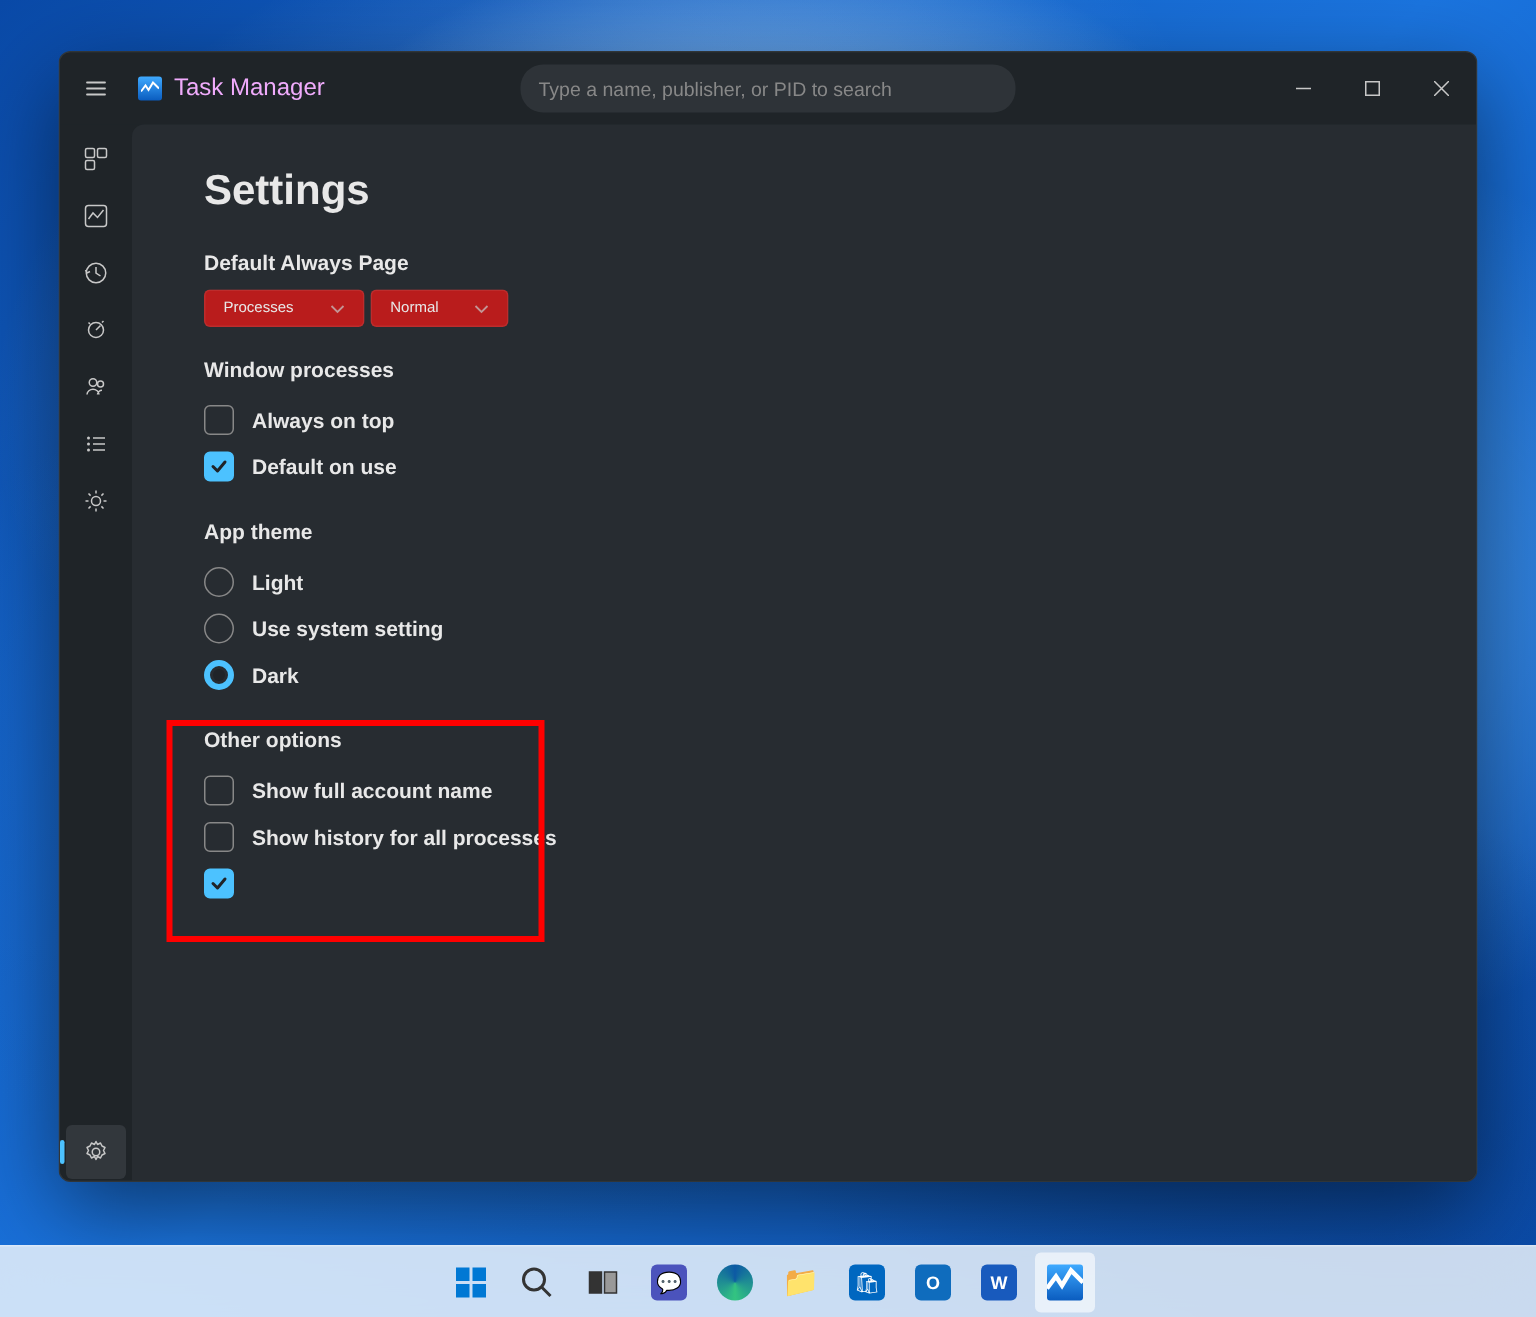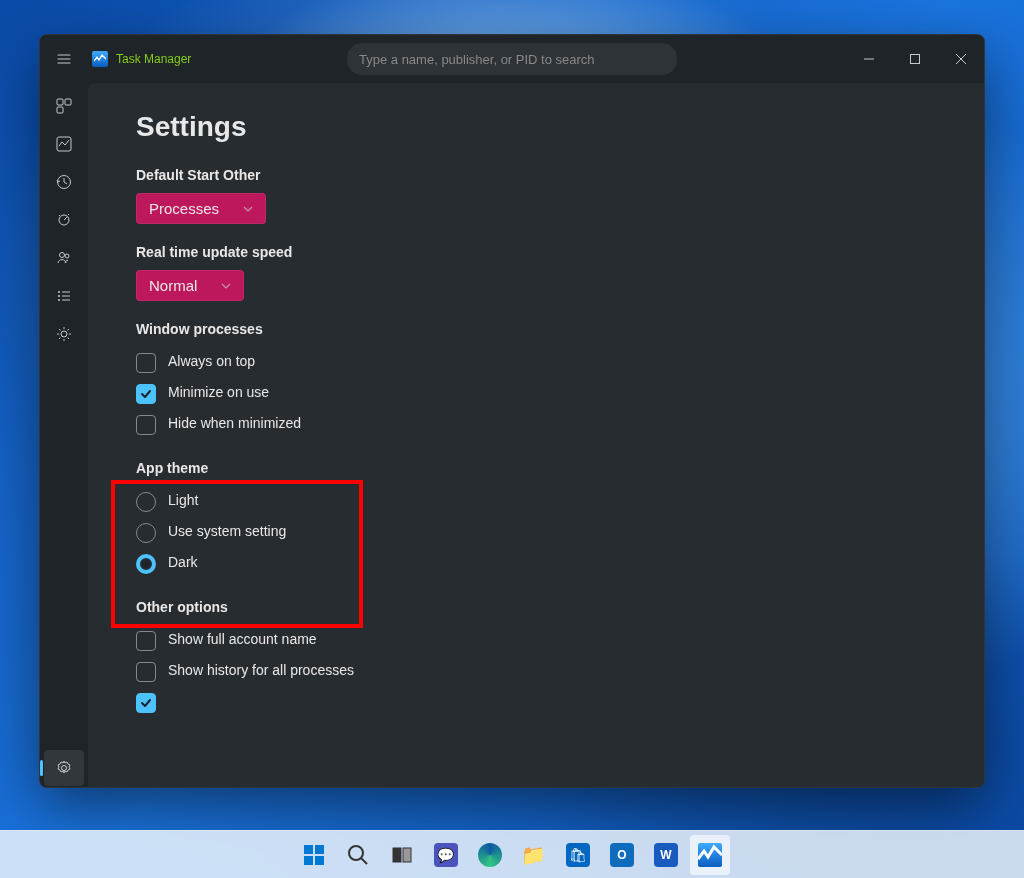--- a/index.html
+++ b/index.html
@@ -54,21 +54,21 @@
 }
 
 
 .titlebar {
   height:48px; display:flex; align-items:center; background:#1f2428;
   flex-shrink:0;
 }
 .hamburger { width:48px; height:48px; display:flex; align-items:center; justify-content:center; cursor:pointer; }
 .app-identity { display:flex; align-items:center; gap:8px; padding-left:4px; }
 .app-icon { width:16px; height:16px; background:linear-gradient(#3faaff,#0a5cbf); border-radius:2px; display:flex; align-items:center; justify-content:center; }
-.app-title { color:#84cc16; font-size:12px; }
+.app-title { color:#f0abfc; font-size:16px; }
 .search {
   margin-left:auto; margin-right:auto; position:absolute; left:50%; transform:translateX(-50%);
   width:330px; height:32px; background:#2e3338; border-radius:15px;
   display:flex; align-items:center; padding:0 12px;
 }
 .search input {
   background:transparent; border:none; outline:none; color:#c8c8c8; font-size:13px; width:100%;
 }
 .search input::placeholder { color:#888; }
 .win-controls { margin-left:auto; display:flex; }
@@ -100,30 +100,31 @@
 }
 .content::-webkit-scrollbar{width:6px}
 .content::-webkit-scrollbar-thumb{background:#555;border-radius:3px}
 .content h1 { font-size:28px; font-weight:600; margin-bottom:24px; }
 .section-label { font-size:14px; font-weight:600; margin-top:20px; margin-bottom:10px; }
 .section-label.first { margin-top:8px; }
 
 
 .dropdown {
   display:inline-flex; align-items:center; gap:24px;
-  background:#be185d; border:1px solid rgba(255,255,255,.07);
-  border-radius:4px; padding:6px 12px; font-size:15px; cursor:pointer;
+  background:#b91c1c; border:1px solid rgba(255,255,255,.07);
+  border-radius:4px; padding:6px 12px; font-size:10px; cursor:pointer;
   color:#e8e8e8;
 }
 .dropdown .chev { opacity:.7; }
 
 
 .check-row, .radio-row {
-  display:flex; align-items:flex-start; gap:12px; padding:5.5px 0; cursor:pointer;
+  display:flex; align-items:center; gap:12px; padding:5.5px 0; cursor:pointer;
   font-size:14px;
+  font-weight:bold;
 }
 .checkbox {
   width:20px; height:20px; border:1.5px solid #888; border-radius:4px;
   display:flex; align-items:center; justify-content:center; flex-shrink:0;
 }
 .checkbox.checked { background:#4cc2ff; border-color:#4cc2ff; }
 .checkbox.checked svg { stroke:#202428; }
 
 
 .radio {
@@ -237,52 +238,47 @@
         <svg viewBox="0 0 16 16">
             <circle cx="8" cy="8" r="2.5" stroke="#c8c8c8" fill="none"></circle>
             <path d="M8 1l1 2 2-1 1 2 2 1-1 2 1 2-2 1-1 2-2-1-1 2-1-2-2 1-1-2-2-1 1-2-1-2 2-1 1-2 2 1z" stroke="#c8c8c8" fill="none" stroke-linejoin="round"></path>
           </svg>
       </div>
     </div>
 
     <div class="content">
       <h1>Settings</h1>
 
-      <div class="section-label first">Default Start Other</div>
+      <div class="section-label first">Default Always Page</div>
       <div class="dropdown">
         <span>Processes</span>
         <svg class="chev" width="10" height="10" viewBox="0 0 10 10">
             <path d="M1 3l4 4 4-4" stroke="#c8c8c8" fill="none" stroke-width="1.2"></path>
           </svg>
       </div>
 
-      <div class="section-label">Real time update speed</div>
       <div class="dropdown">
         <span>Normal</span>
         <svg class="chev" width="10" height="10" viewBox="0 0 10 10">
             <path d="M1 3l4 4 4-4" stroke="#c8c8c8" fill="none" stroke-width="1.2"></path>
           </svg>
       </div>
 
       <div class="section-label">Window processes</div>
       <div class="check-row">
         <span class="checkbox"></span>
         <span>Always on top</span>
       </div>
       <div class="check-row">
         <span class="checkbox checked">
             <svg width="12" height="12" viewBox="0 0 12 12">
               <path d="M2 6l3 3 5-6" fill="none" stroke-width="2" stroke-linecap="round" stroke-linejoin="round"></path>
             </svg>
           </span>
-        <span>Minimize on use</span>
-      </div>
-      <div class="check-row">
-        <span class="checkbox"></span>
-        <span>Hide when minimized</span>
+        <span>Default on use</span>
       </div>
 
       <div class="section-label">App theme</div>
       <div class="radio-row">
         <span class="radio"></span>
         <span>Light</span>
       </div>
       <div class="radio-row">
         <span class="radio"></span>
         <span>Use system setting</span>

